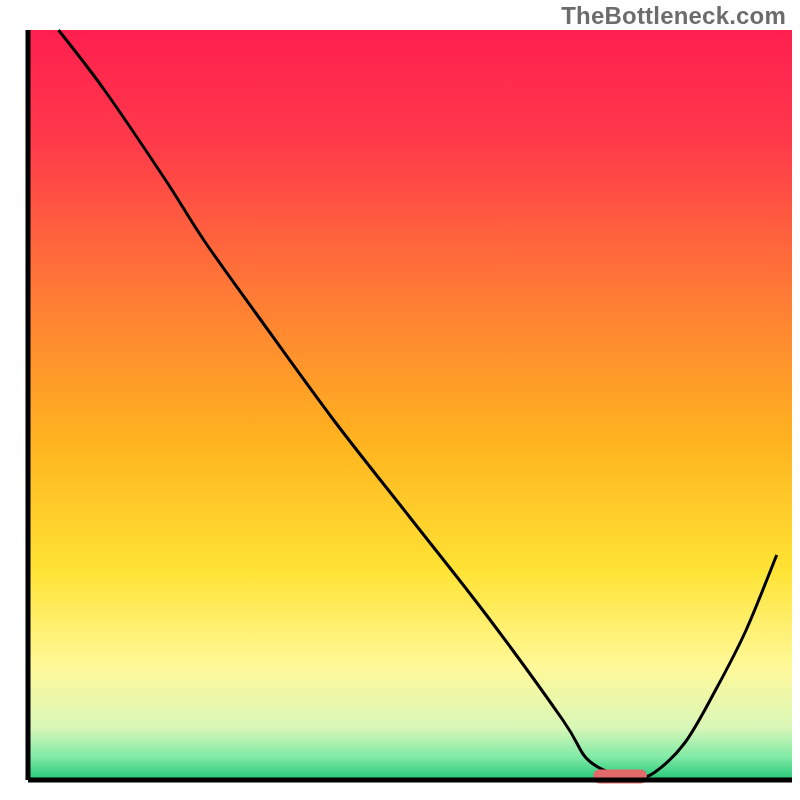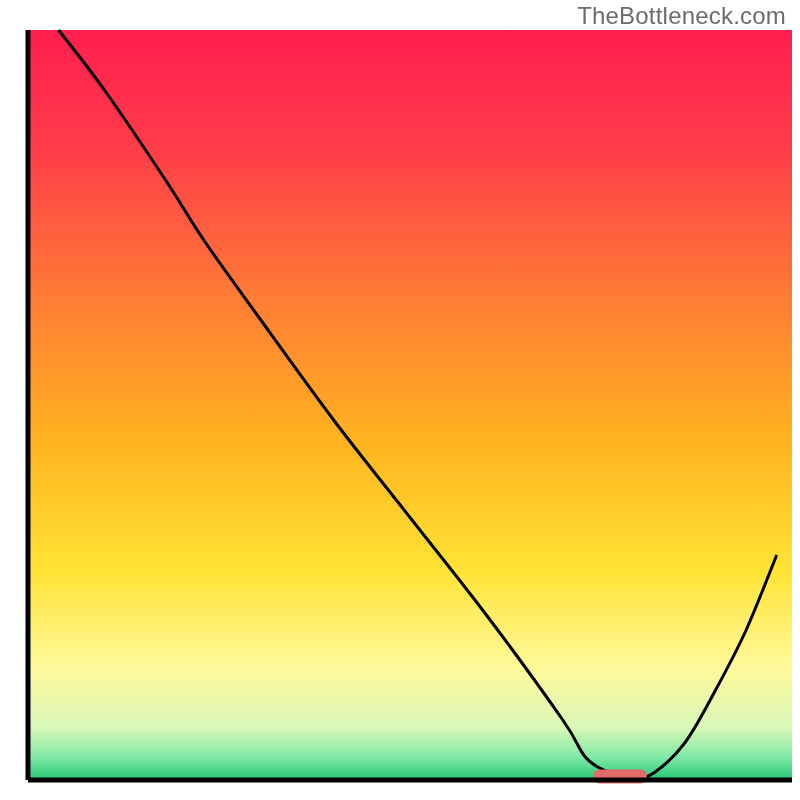--- a/index.html
+++ b/index.html
@@ -13,21 +13,21 @@
   .stage {
     position: relative;
     width: 800px;
     height: 800px;
   }
   .watermark {
     position: absolute;
     top: 2px;
     right: 14px;
     font-size: 24px;
-    font-weight: 400;
+    font-weight: 700;
     color: #6c6c6c;
     letter-spacing: 0.2px;
   }
   svg {
     display: block;
   }
 </style>
 </head>
 <body>
 

